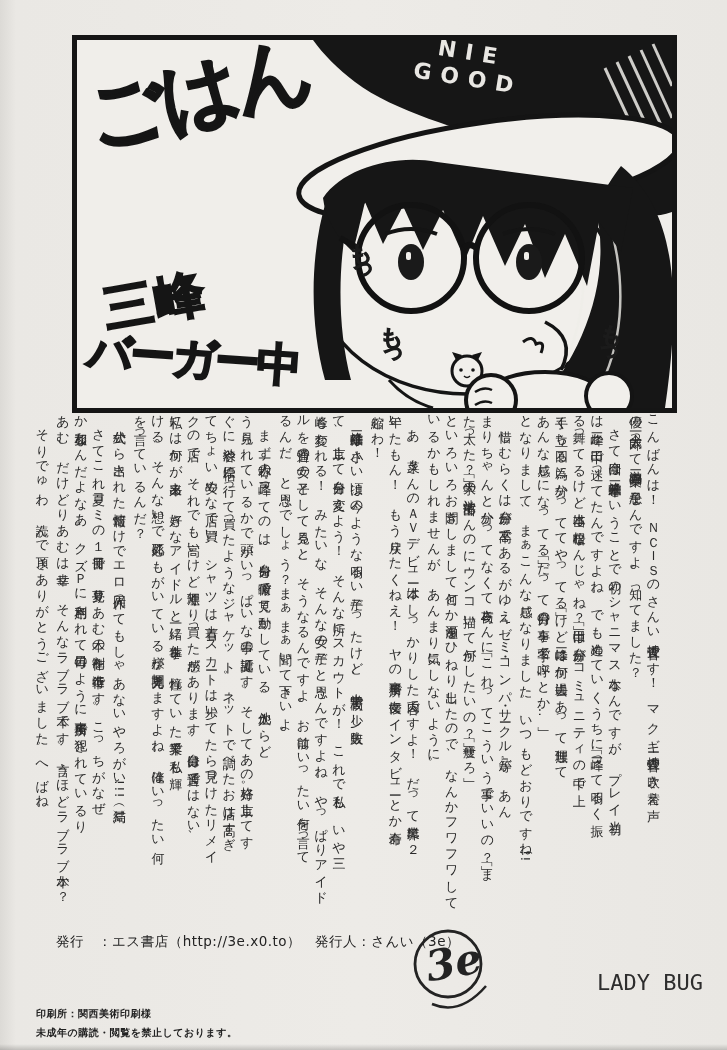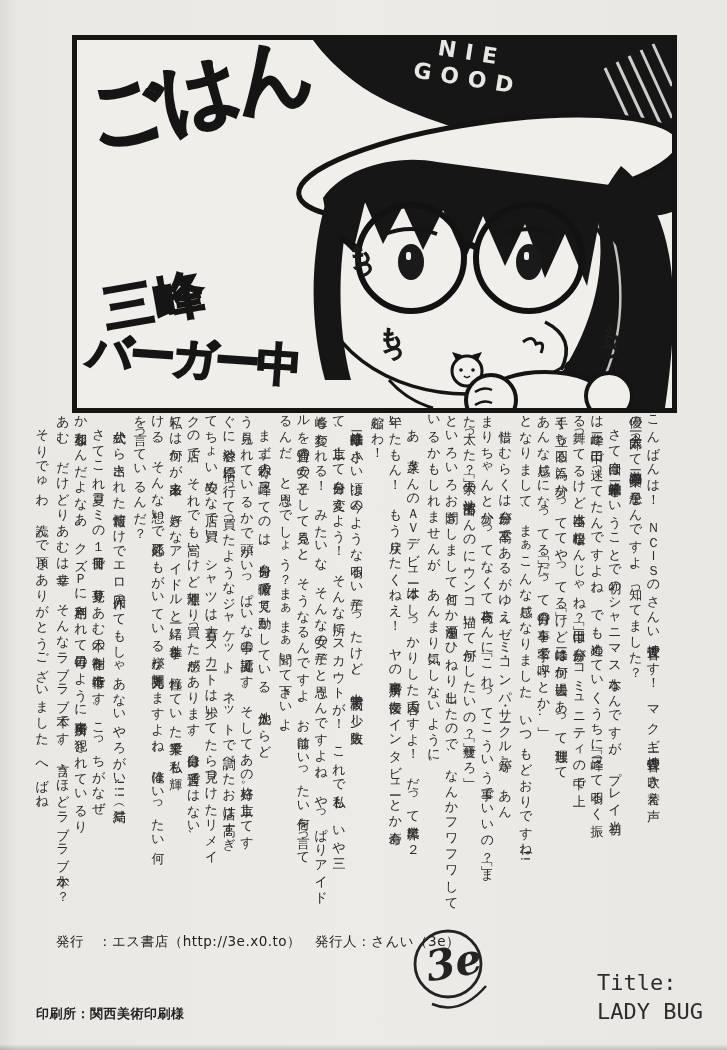--- a/index.html
+++ b/index.html
@@ -36,21 +36,21 @@
     position:absolute;left:40px;top:406px;width:622px;height:520px;
     writing-mode:vertical-rl;font-size:13px;color:#2a2a2a;
     font-family:"DejaVu Sans",sans-serif;
   }
   .afterword .para{margin-block-end:3px;}
   .afterword .col{line-height:17.8px;letter-spacing:1.1px;white-space:nowrap;}
 
   
   .colophon{position:absolute;left:56px;top:931px;font-size:13.5px;font-weight:400;
     line-height:20px;letter-spacing:.5px;color:#222;}
-  .printer{position:absolute;left:36px;top:1004px;font-size:13px;font-weight:700;
+  .printer{position:absolute;left:36px;top:1004px;font-size:10px;font-weight:700;
     line-height:19px;letter-spacing:.5px;color:#222;}
 
   
   .logo{position:absolute;left:406px;top:922px;width:92px;height:96px;}
 
   
   .title-block{position:absolute;left:597px;top:968px;
     font-family:"DejaVu Sans Mono","Liberation Mono",monospace;
     font-size:22px;line-height:29px;color:#2d2d2d;letter-spacing:0px;white-space:nowrap;}
 </style>
@@ -195,20 +195,20 @@
   <div class="logo">
     <svg width="92" height="96" viewBox="0 0 92 96">
       <circle cx="42" cy="42" r="33" fill="none" stroke="#232323" stroke-width="2.8"></circle>
       <text x="20" y="56" font-size="42" font-style="italic" font-weight="700" font-family="DejaVu Serif, serif" fill="#232323" transform="rotate(-10 42 42)">3e</text>
       <path d="M 26 82 Q 54 94 80 64" fill="none" stroke="#232323" stroke-width="2.5"></path>
     </svg>
   </div>
 
   <div class="printer" id="printer">
       <div>印刷所：関西美術印刷様</div>
+      <div>未成年の購読・閲覧を禁止しております。</div>
     </div>
 
   <div class="title-block" id="title-block">
-      <div>Title:</div>
       <div>LADY BUG</div>
     </div>
 
 </div>
 
 </body></html>

